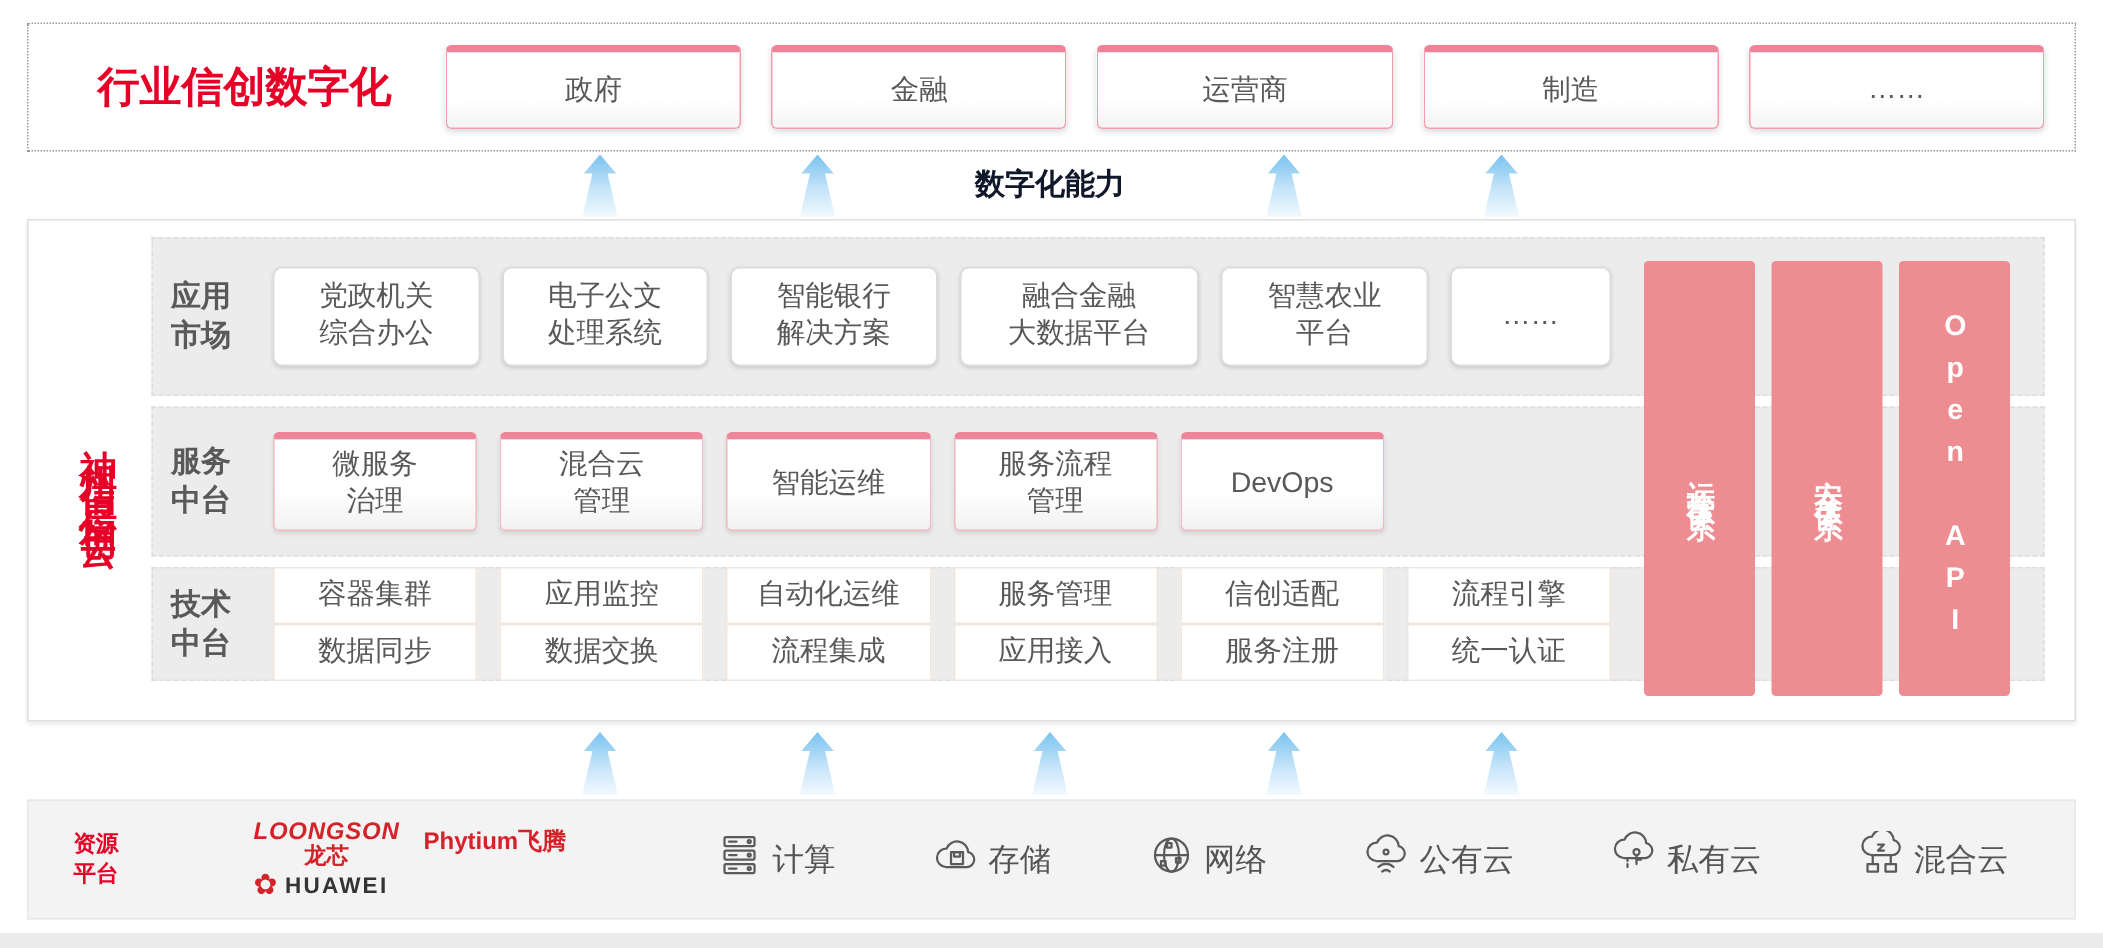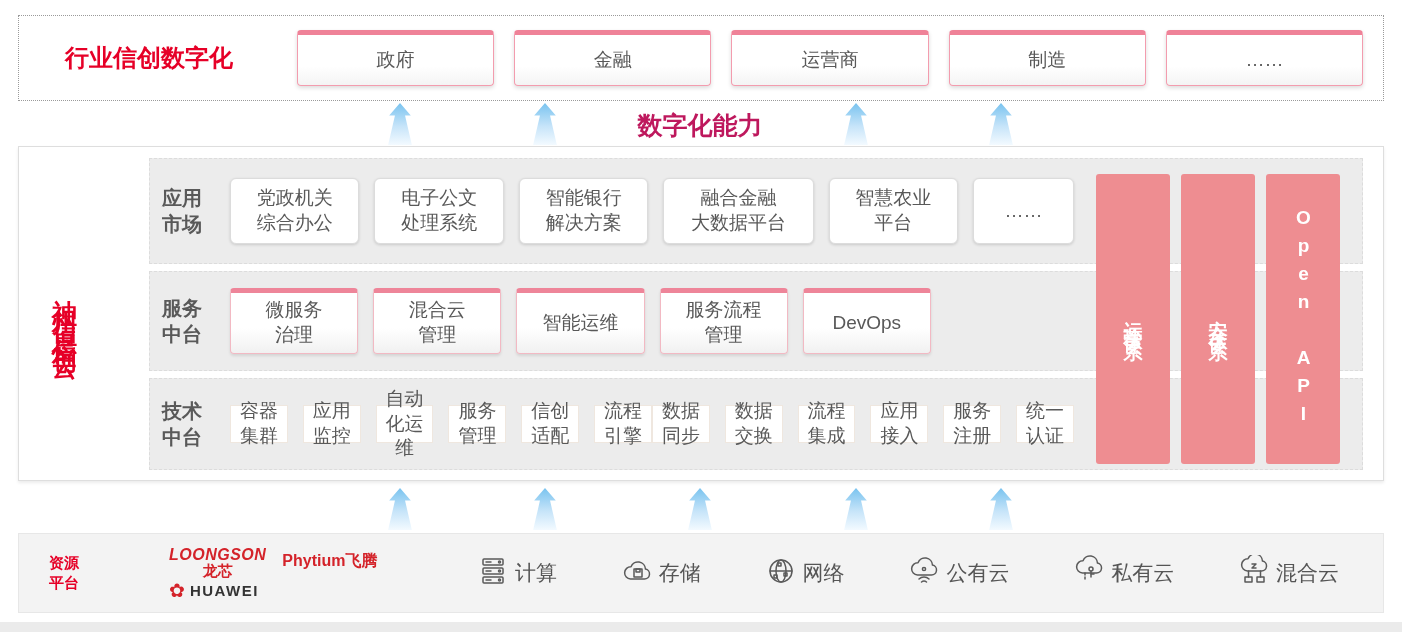--- a/index.html
+++ b/index.html
@@ -3,58 +3,58 @@
 <meta charset="utf-8">
 <style>
   * { margin:0; padding:0; box-sizing:border-box; }
   html,body { background:#fff; }
   .page { position:relative; width:1402px; height:632px; background:#fff;
           font-family:"Liberation Sans","DejaVu Sans",sans-serif; overflow:hidden; }
 
   
   .top-band { position:absolute; left:18px; top:15px; width:1366px; height:86px;
               border:1px dotted #9a9a9a; display:flex; align-items:center; }
-  .top-title { flex:0 0 278px; padding-left:46px; font-size:24px; font-weight:bold; color:#e60027; }
+  .top-title { flex:0 0 278px; padding-left:46px; font-size:28px; font-weight:bold; color:#e60027; }
   .industries { flex:1; display:grid; grid-template-columns:repeat(5,1fr); gap:20px; padding-right:20px; }
   .industry-box { height:56px; background:linear-gradient(#ffffff 62%,#f4f4f4);
                   border:1px solid #f39cae; border-top:5px solid #ef8298; border-radius:4px;
                   box-shadow:0 2px 4px rgba(0,0,0,.14);
                   display:flex; align-items:center; justify-content:center;
                   font-size:19px; color:#595959; }
 
   
   .arrow-band { position:absolute; left:0; width:1402px; }
   .band1 { top:100px; height:46px; }
   .band2 { top:481px; height:52px; }
   .up-arrow { position:absolute; width:36px; height:42px;
               background:linear-gradient(180deg,#79c3ef 0%,#c6e4f9 55%,#f3faff 100%);
               clip-path:polygon(50% 0%,80% 30%,64% 30%,83% 100%,17% 100%,36% 30%,20% 30%); }
   .band1 .up-arrow { top:3px; }
   .band2 .up-arrow { top:7px; }
   .cap-label { position:absolute; left:600px; top:9px; width:200px; text-align:center;
-               color:#be185d; font-weight:bold; font-size:25px; }
+               color:#0f172a; font-weight:bold; font-size:20px; }
 
   
   .main-panel { position:absolute; left:18px; top:146px; width:1366px; height:335px;
                 background:#fff; border:1px solid #dedede; box-shadow:0 2px 3px rgba(0,0,0,.08); }
   .vtitle { position:absolute; left:30px; top:50%; transform:translateY(-50%);
             writing-mode:vertical-rl; text-orientation:upright;
             color:#e60027; font-weight:bold; font-size:25px; letter-spacing:10px; }
   .rows { position:absolute; left:82px; top:11px; width:1262px;
           display:flex; flex-direction:column; gap:7px; }
   .mrow { background:#ececec; border:1px dashed #dcdcdc; display:flex; align-items:center;
-          padding:0 288px 0 12px;margin-left:48px; }
-  .mrow.app { height:106px; } .mrow.service { height:100px; } .mrow.tech { height:92px; }
+          padding:0 288px 0 12px; }
+  .mrow.app { height:106px; } .mrow.service { height:100px; } .mrow.tech { height:76px; }
   .mrow-label { flex:0 0 68px; font-size:20px; font-weight:bold; color:#595959;
                 white-space:pre-line; line-height:1.3; }
   .mrow-items { flex:1; display:grid; gap:15px; align-items:center; }
   .mrow-items.app { grid-template-columns:1fr 1fr 1fr 1.16fr 1fr .78fr; }
   .mrow-items.service { grid-template-columns:repeat(6,1fr); }
   .mrow-items.tech { grid-template-columns:repeat(6,1fr); }
-  .tech-stack { flex:1; display:flex; flex-direction:row; gap:0; }
+  .tech-stack { flex:1; display:flex; flex-direction:column; gap:0; }
   .box { white-space:pre-line; text-align:center; font-size:19px; color:#595959; line-height:1.3;
          display:flex; align-items:center; justify-content:center; }
   .app-box { height:66px; background:#fff; border:1px solid #dcdcdc; border-radius:6px;
              box-shadow:0 1px 3px rgba(0,0,0,.15); }
   .service-box { height:66px; background:linear-gradient(#ffffff 58%,#f1f1f1);
                  border:1px solid #f2b9c3; border-top:5px solid #ee8599; border-radius:4px;
                  box-shadow:0 2px 3px rgba(0,0,0,.10); }
   .tech-box { height:38px; background:#fff; border:1px solid #efe7df; }
   .side-bars { position:absolute; top:27px; right:43px; height:290px; display:flex; gap:11px; }
   .side-bar { width:74px; background:#ee8d91; border-radius:3px;

